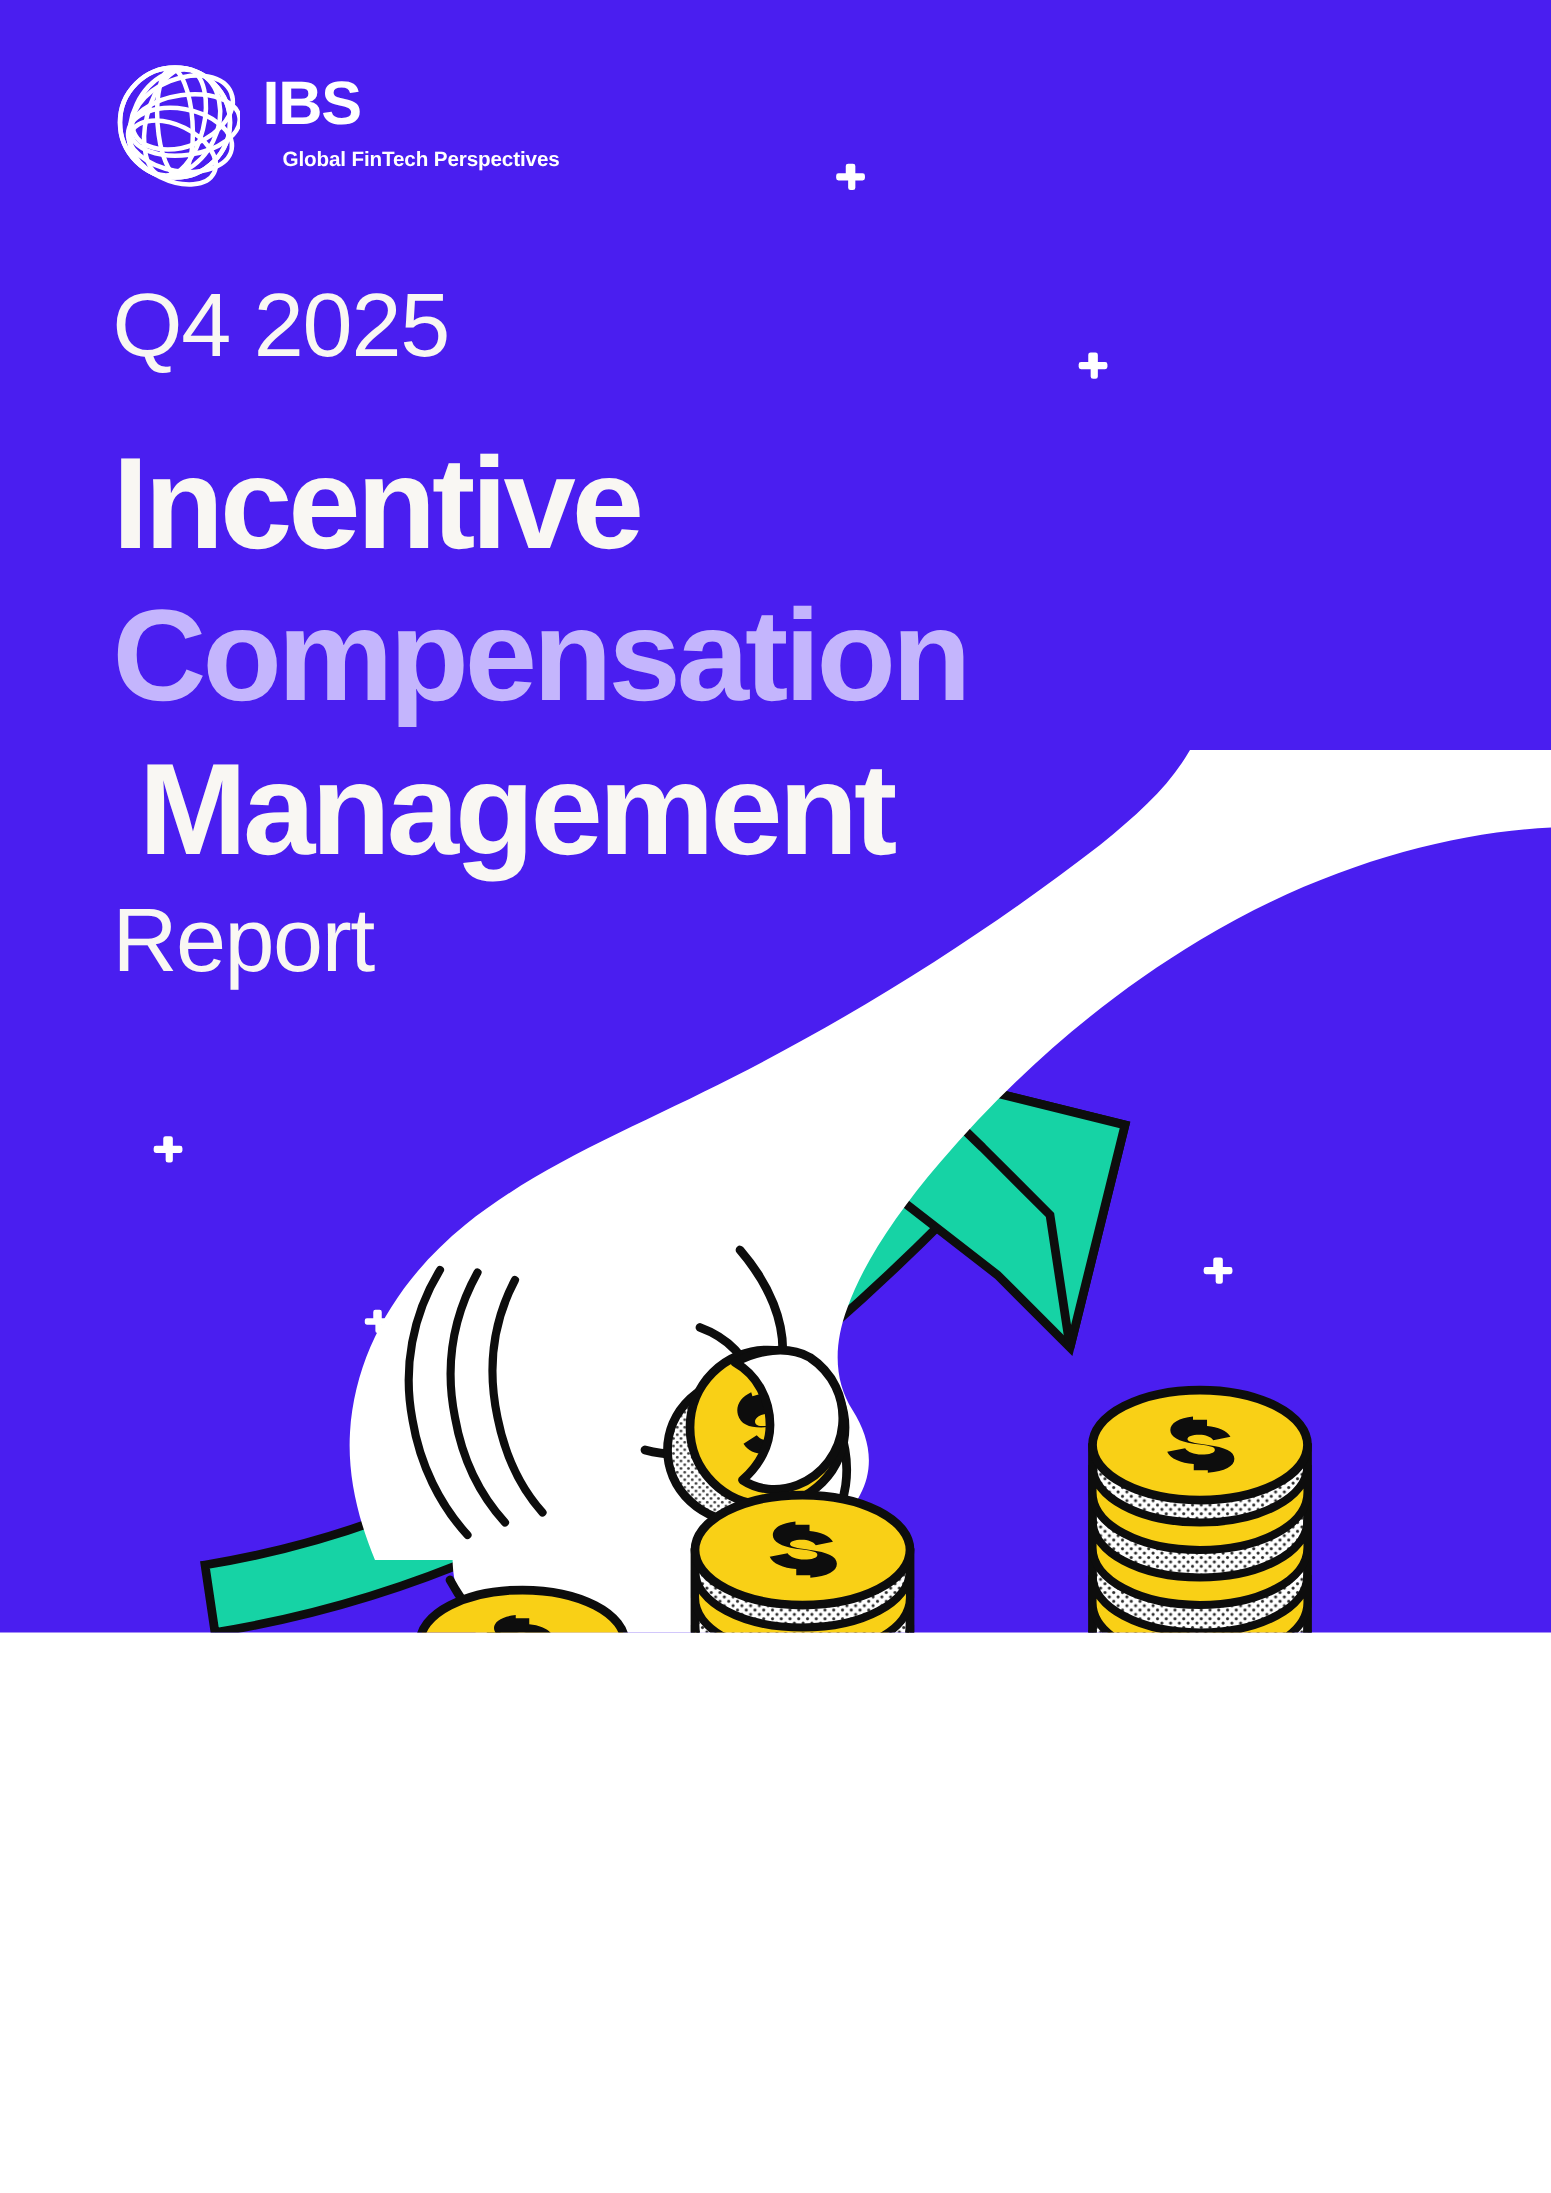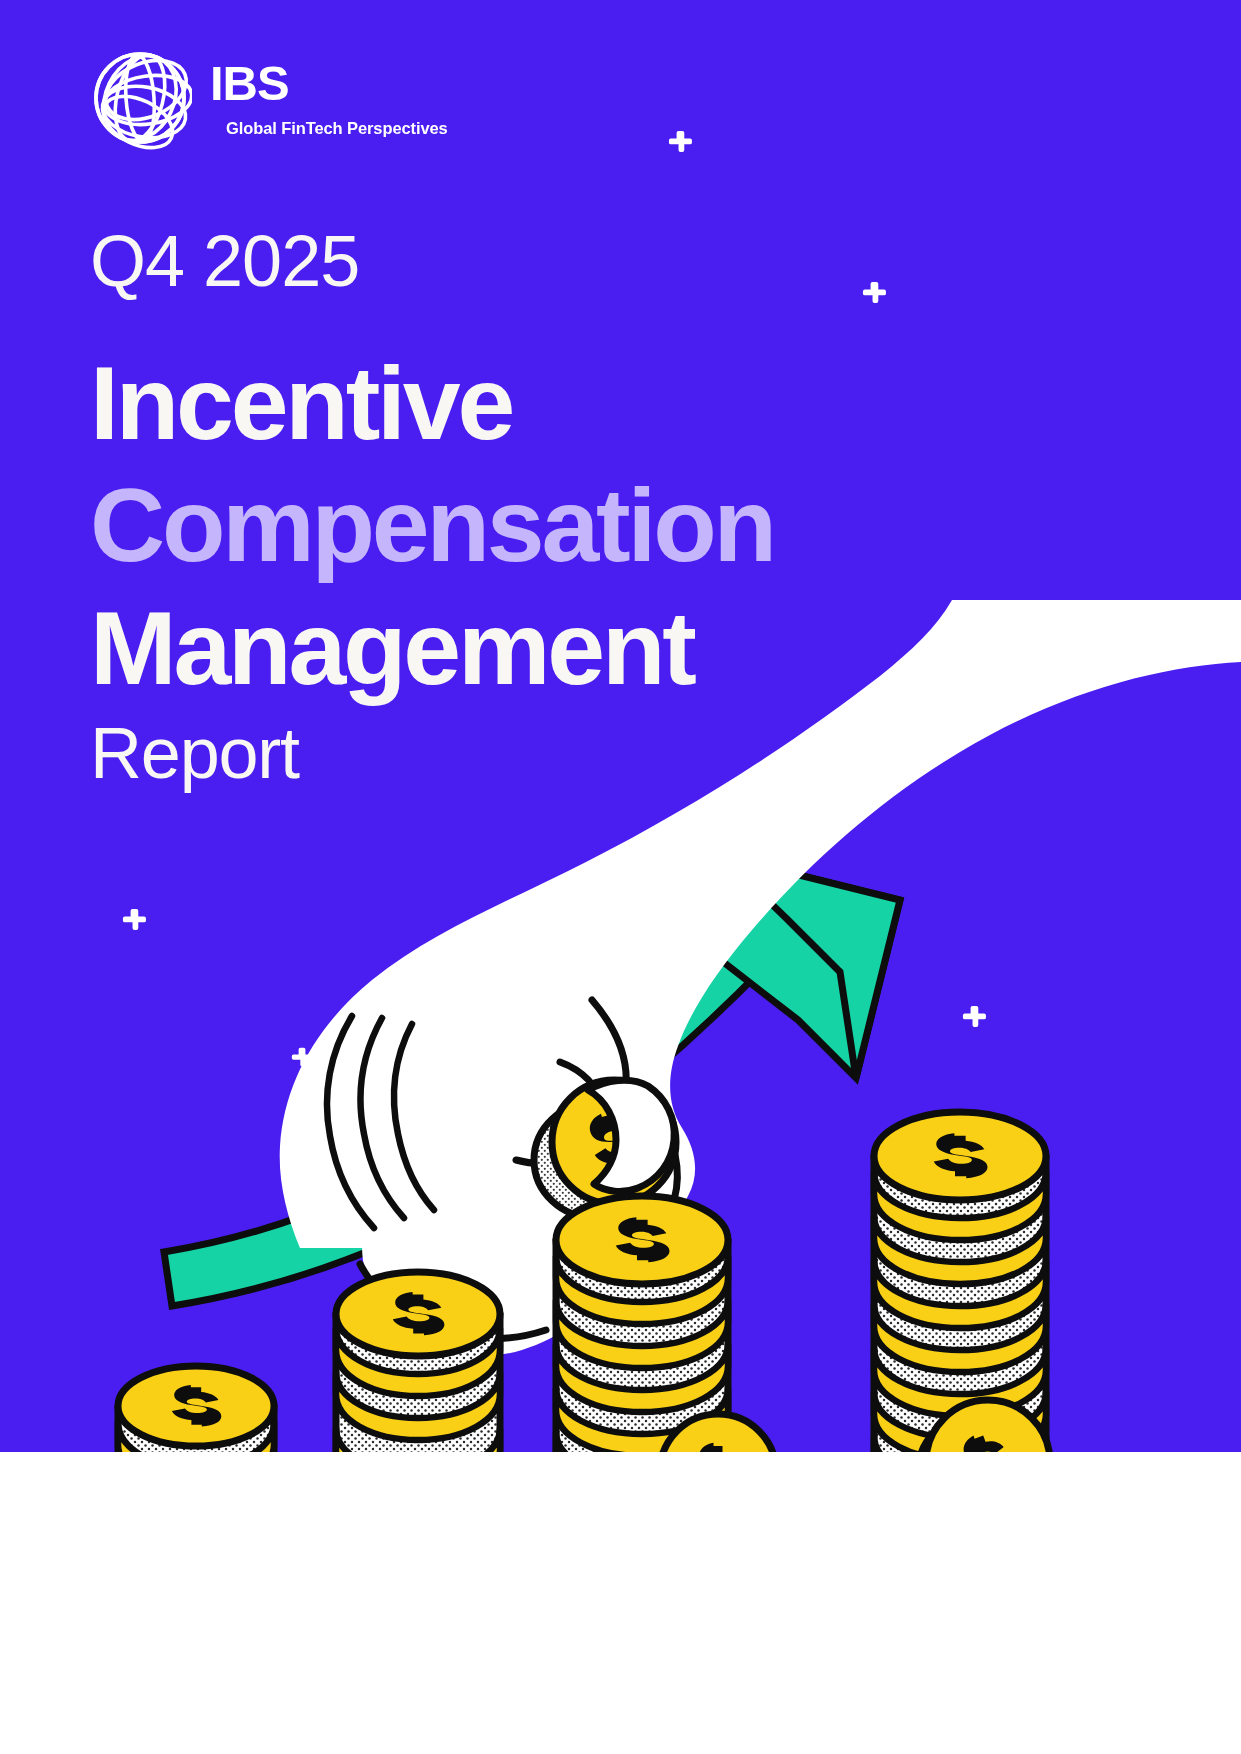--- a/index.html
+++ b/index.html
@@ -4,21 +4,21 @@
 <title>Report Cover</title>
 <style>
   * { margin:0; padding:0; box-sizing:border-box; }
   html, body {
     width:1241px; height:1754px;
     overflow:hidden;
     font-family:"Liberation Sans", sans-serif;
   }
   #cover {
     position:relative;
-    width:1241px; height:1452px;
+    width:1241px; height:1306px;
     background:#4A1EF0;
     overflow:hidden;
   }
 
   
   #logo-block {
     position:absolute;
     left:88px; top:42px;
     display:flex; align-items:center; gap:18px;
   }
@@ -107,21 +107,21 @@
         <span id="logo-ibs">IBS</span>
       </div>
       <div id="logo-tagline">Global FinTech Perspectives</div>
     </div>
   </div>
 
   <div id="title-block">
     <div id="quarter" style="color: rgb(249, 247, 243);">Q4 2025</div>
     <div class="headline" id="headline-1" style="color: rgb(249, 247, 243);">Incentive</div>
     <div class="headline" id="headline-2" style="color: #c4b5fd;">Compensation</div>
-    <div class="headline" id="headline-3" style="color: rgb(249, 247, 243);">Management</div>
+    <div class="headline" id="headline-3" style="color: rgb(249, 247, 243); margin-left: 21px;">Management</div>
     <div id="subtitle" style="color: rgb(249, 247, 243);">Report</div>
   </div>
 
   <div class="plus" style="left:668px; top:130px;">
     <svg width="26" height="26" viewBox="0 0 26 26">
         <path d="M10 2h6a2 2 0 012 2v6h6a2 2 0 012 2v2a2 2 0 01-2 2h-6v6a2 2 0 01-2 2h-2a2 2 0 01-2-2v-6H4a2 2 0 01-2-2v-2a2 2 0 012-2h6V4a2 2 0 012-2z" transform="translate(-1,-1) scale(0.96)" fill="#ffffff"></path>
       </svg>
   </div>
   <div class="plus" style="left:862px; top:281px;">
     <svg width="26" height="26" viewBox="0 0 26 26">

